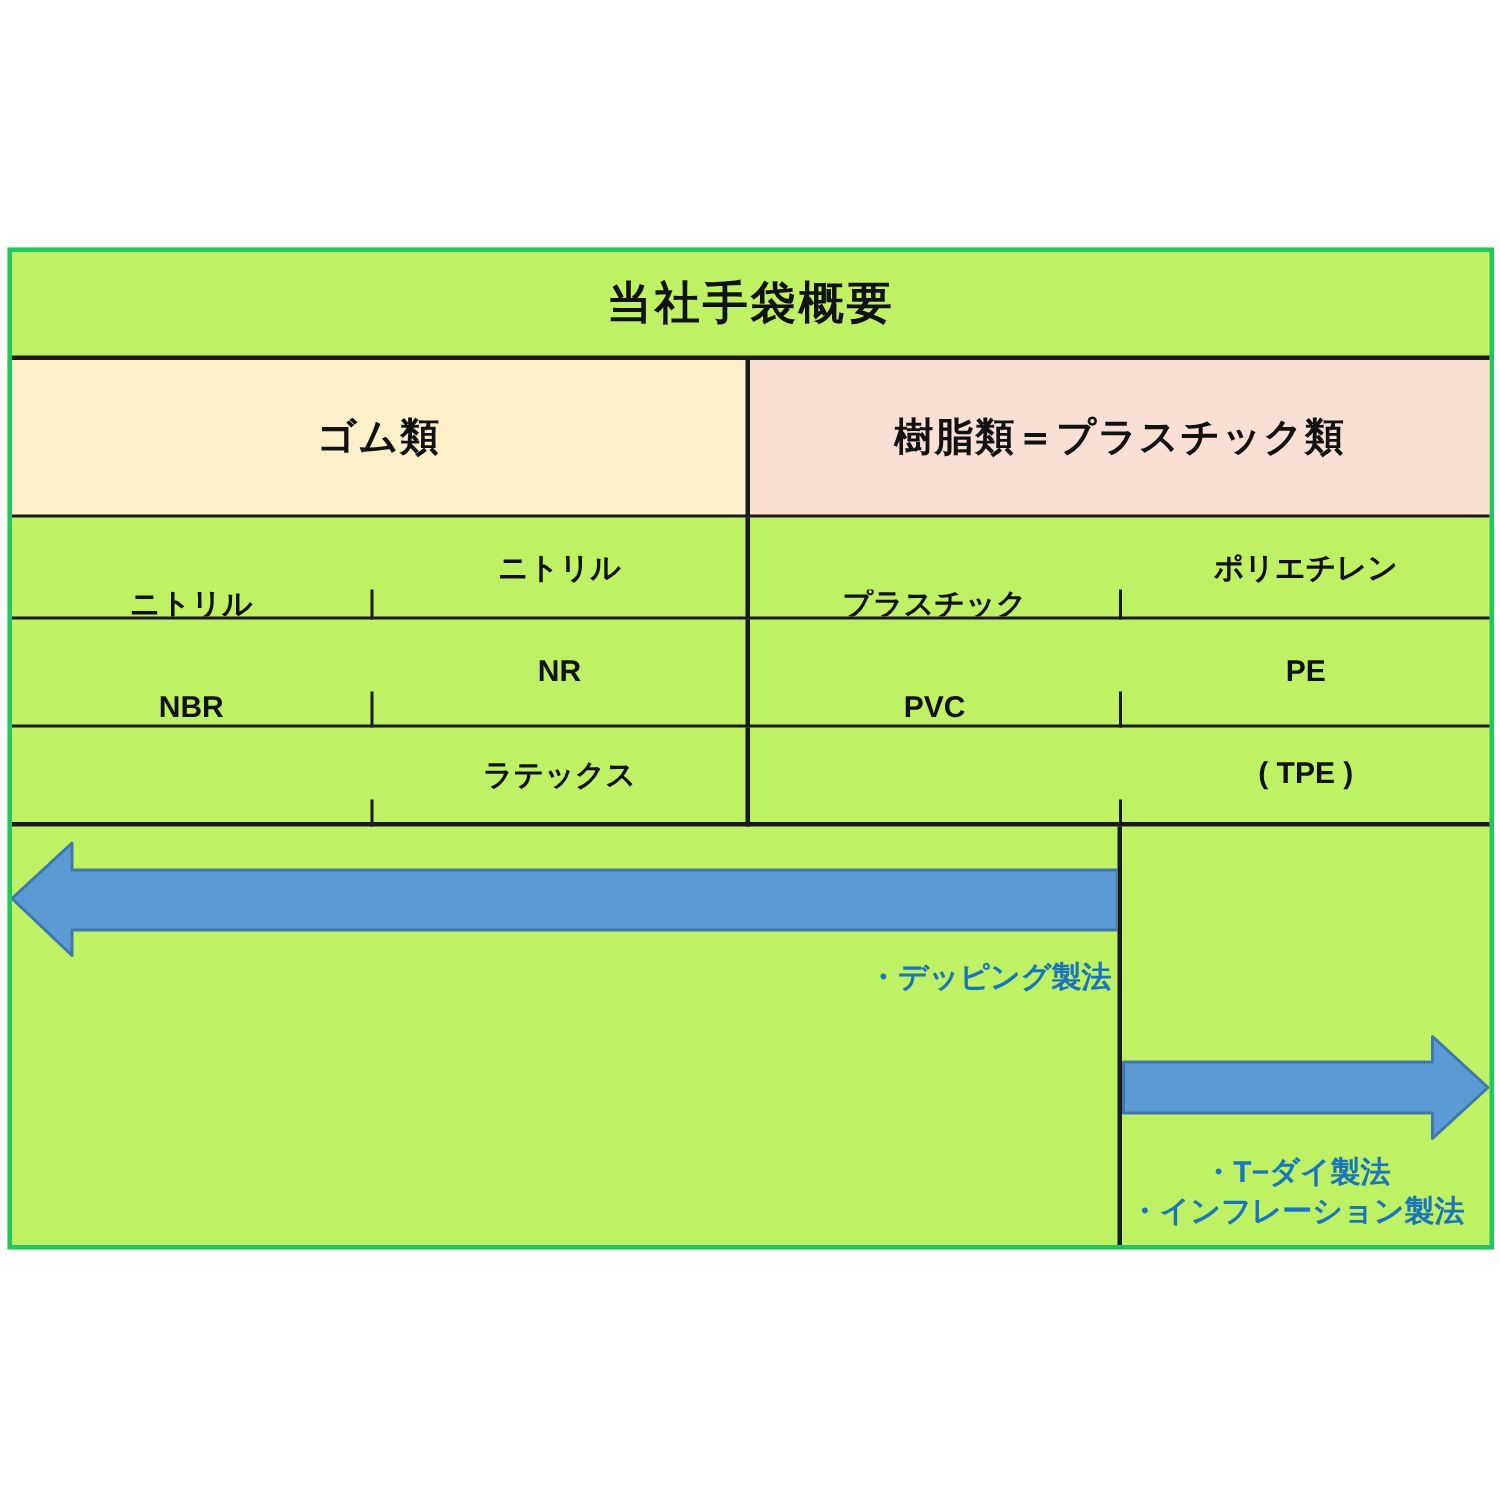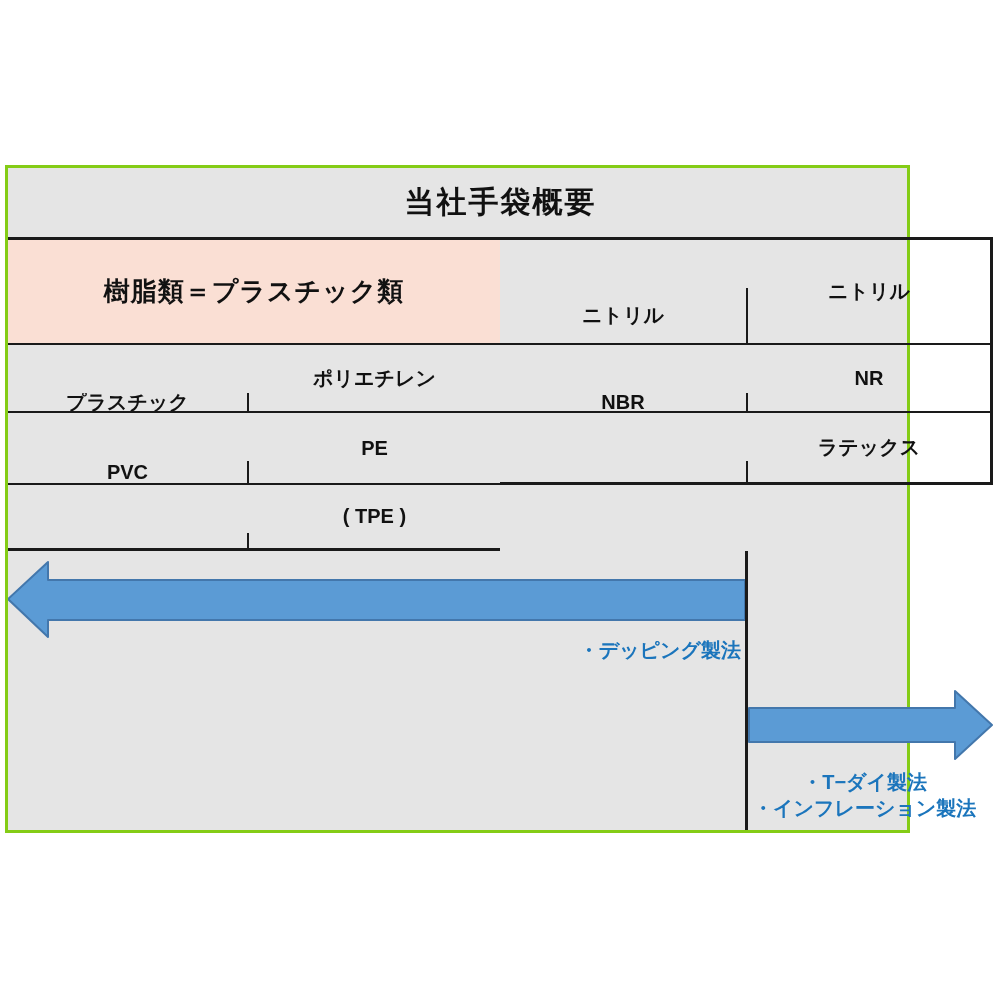--- a/index.html
+++ b/index.html
@@ -6,23 +6,23 @@
   html, body { background: #ffffff; }
   body {
     width: 1000px; height: 1000px;
     position: relative;
     font-family: "Liberation Sans", "DejaVu Sans", sans-serif;
     color: #111;
   }
   .table-wrap {
     position: absolute;
     left: 5px; top: 165px;
-    width: 905px; height: 668px;
-    border: 3px solid #84cc16;
-    background: #e5e5e5;
+    width: 991px; height: 668px;
+    border: 3px solid #22c55e;
+    background: #bef264;
     display: grid;
     grid-template-columns: 241px 251px 248px 245px;
     grid-template-rows: 72px 105px 68px 72px 66px 279px;
   }
   .cell {
     display: flex;
     align-items: center;
     justify-content: center;
     text-align: center;
     overflow: hidden;
@@ -45,21 +45,21 @@
     letter-spacing: 1px;
   }
   .mat-cell, .code-cell, .var-cell {
     font-size: 20px;
     font-weight: bold;
   }
   .bottom-cell {
     position: relative;
     display: block;
   }
-  .bottom-left  { grid-column: 1 / 4; font-family: Liberation Mono, monospace; }
+  .bottom-left  { grid-column: 1 / 4; }
   .bottom-right { grid-column: 4 / 5; }
   .arrow-svg {
     position: absolute;
     left: 0; top: 0;
     width: 100%; height: 100%;
     display: block;
   }
   .method-label {
     position: absolute;
     font-size: 20px;
@@ -76,20 +76,21 @@
     text-align: center;
   }
 </style>
 </head>
 <body>
 
 <div class="table-wrap">
 
   <div class="cell title-cell bb3">当社手袋概要</div>
 
+  <div class="cell group-cell br3 bb2" style="background-color: rgb(252, 240, 202);">ゴム類</div>
   <div class="cell group-cell bb2" style="background-color: rgb(250, 223, 212);">樹脂類＝プラスチック類</div>
 
   <div class="cell mat-cell br2 bb2">ニトリル</div>
   <div class="cell mat-cell br3 bb2">ニトリル</div>
   <div class="cell mat-cell br2 bb2">プラスチック</div>
   <div class="cell mat-cell bb2">ポリエチレン</div>
 
   <div class="cell code-cell br2 bb2">NBR</div>
   <div class="cell code-cell br3 bb2">NR</div>
   <div class="cell code-cell br2 bb2">PVC</div>

